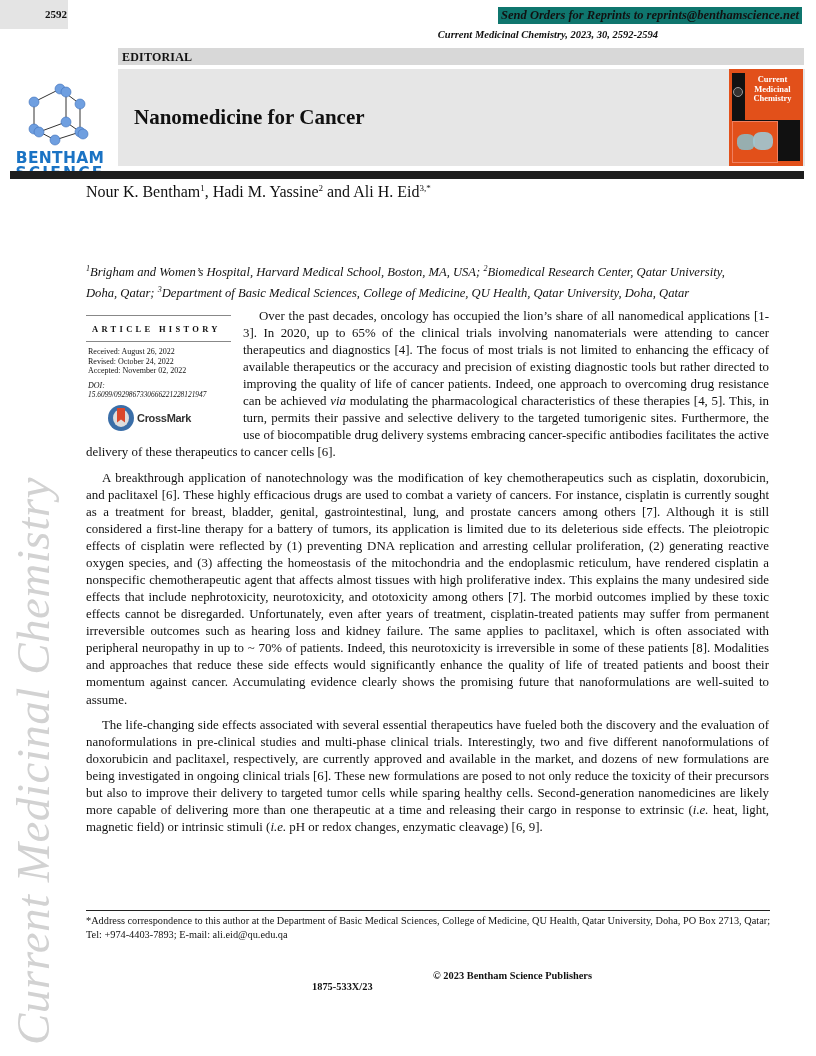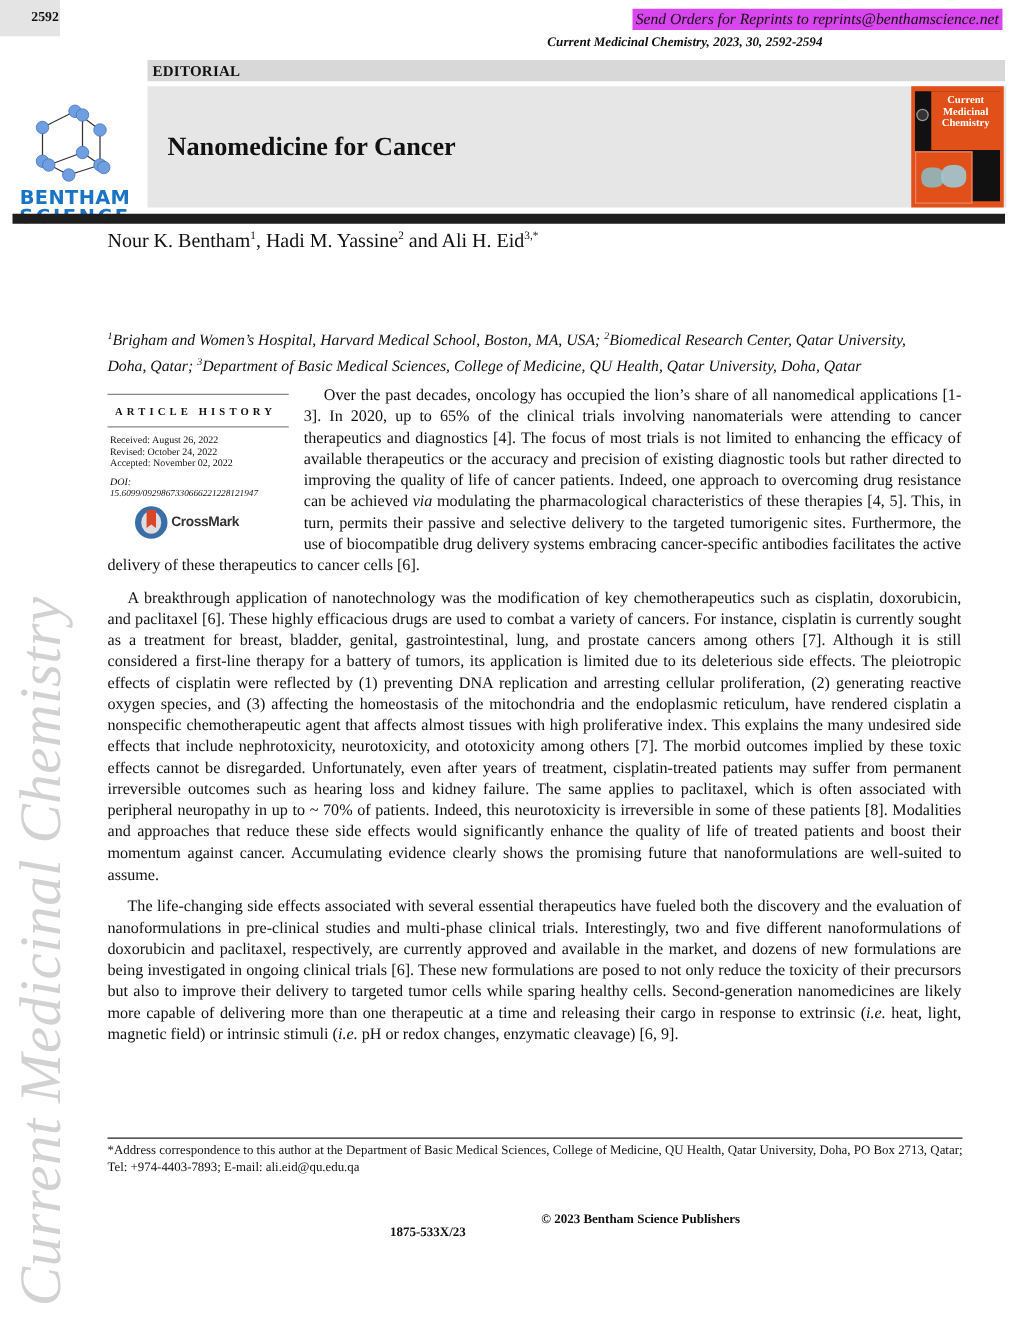--- a/index.html
+++ b/index.html
@@ -1,26 +1,26 @@
 <!DOCTYPE html>
 <html><head>
 <meta charset="utf-8">
 <style>
   html, body { margin: 0; padding: 0; background: #ffffff; }
   body { width: 816px; height: 1056px; position: relative; overflow: hidden;
          font-family: "Liberation Serif", "DejaVu Serif", serif; color: #111; }
   .abs { position: absolute; }
 
   
-  .pageno { left: 0; top: 0; width: 48px; height: 29px; background: #e4e4e4; }
+  .pageno { left: 0; top: 0; width: 68px; height: 29px; background: #e4e4e4; }
   .pageno span { position: absolute; right: 1px; top: 8px; font-weight: bold; font-size: 11px; }
 
   
-  .reprint { right: 14px; top: 7px; background: #d946ef; padding: 1px 3px;
-             font-weight: normal; font-style: italic; font-size: 12.5px; }
+  .reprint { right: 14px; top: 7px; background: #0f766e; padding: 1px 3px;
+             font-weight: bold; font-style: italic; font-size: 12.5px; }
 
   .journal-line { right: 158px; top: 29px; font-style: italic; font-weight: bold; font-size: 10.5px; }
   .journal-line .vol { font-style: italic; }
 
   
   .editorial { left: 118px; top: 48px; width: 686px; height: 17px; background: #d8d8d8; }
   .editorial span { position: absolute; left: 4px; top: 2px; font-weight: bold; font-size: 12px; letter-spacing: 0.2px; }
 
   
   .titlebox { left: 118px; top: 69px; width: 687px; height: 97px; background: #e6e6e6; }

